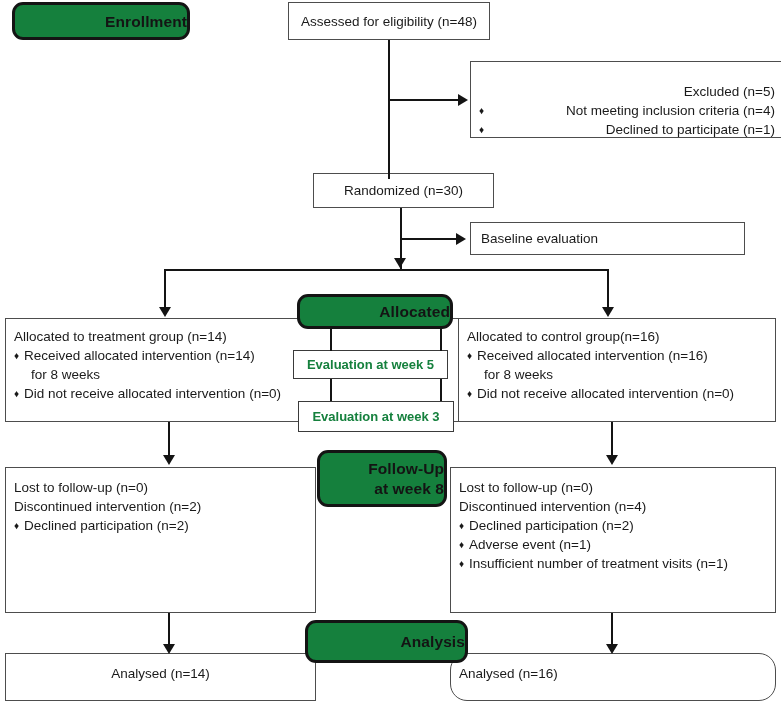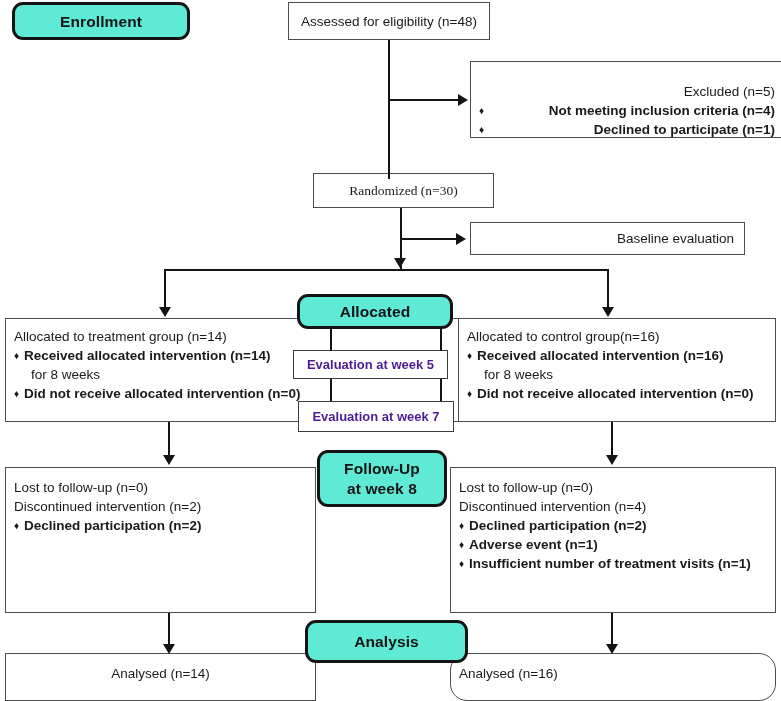--- a/index.html
+++ b/index.html
@@ -37,55 +37,54 @@
     display: flex;
     align-items: center;
     padding: 0 10px;
   }
   
   .stage {
     position: absolute;
     box-sizing: border-box;
     border: 3.5px solid #141414;
     border-radius: 11px;
-    background: #5eead4;
-    display: flex;
-    align-items: center;
+    background: #15803d;
+    display: flex;
+    align-items: flex-end;
     justify-content: center;
     flex-direction: column;
     font-weight: bold;
     font-size: 15.5px;
     line-height: 21px;
     color: #141414;
     letter-spacing: 0.1px;
     z-index: 6;
   }
   
   .evalbox {
     position: absolute;
     box-sizing: border-box;
     border: 1.6px solid #3a3a3a;
     background: #ffffff;
     display: flex;
     align-items: center;
     justify-content: center;
     font-weight: bold;
     font-size: 13px;
-    color: #4c1d95;
+    color: #15803d;
     z-index: 5;
   }
   
   .ln {
     display: block;
     white-space: nowrap;
   }
   .ln.bullet {
     position: relative;
     padding-left: 10px;
-    font-weight: bold;
   }
   .ln.bullet::before {
     content: "\2666";
     position: absolute;
     left: 0;
     top: -0.5px;
     font-size: 10px;
   }
   .ln.indent {
     padding-left: 17px;
@@ -139,30 +138,30 @@
 
   <div class="hline" style="left:388px; top:99px; width:72px;"></div>
   <div class="arrow-right" style="left:458px; top:94px;"></div>
 
   <div class="box" style="left:470px; top:61px; width:314px; height:77px; padding-top:20px;text-align:right;">
     <span class="ln">Excluded (n=5)</span>
     <span class="ln bullet">Not meeting inclusion criteria (n=4)</span>
     <span class="ln bullet">Declined to participate (n=1)</span>
   </div>
 
-  <div class="box center" style="left:313px; top:173px; width:181px; height:35px;font-family:Liberation Serif, serif;">
+  <div class="box center" style="left:313px; top:173px; width:181px; height:35px;">
     <span>Randomized (n=30)</span>
   </div>
 
   <div class="vline" style="left:400px; top:208px; height:61px;"></div>
 
   <div class="hline" style="left:400px; top:238px; width:58px;"></div>
   <div class="arrow-right" style="left:456px; top:233px;"></div>
 
-  <div class="box vcenter" style="left:470px; top:222px; width:275px; height:33px;justify-content:flex-end;">
+  <div class="box vcenter" style="left:470px; top:222px; width:275px; height:33px;">
     <span>Baseline evaluation</span>
   </div>
 
   <div class="arrow-down" style="left:394px; top:258px;"></div>
 
   <div class="hline" style="left:164px; top:269px; width:445px;"></div>
   <div class="vline" style="left:164px; top:269px; height:40px;"></div>
   <div class="arrow-down" style="left:159px; top:307px;"></div>
   <div class="vline" style="left:607px; top:269px; height:40px;"></div>
   <div class="arrow-down" style="left:602px; top:307px;"></div>
@@ -189,21 +188,21 @@
   <div class="vline" style="left:440px; top:329px; height:22px; z-index:6;"></div>
 
   <div class="evalbox" style="left:293px; top:350px; width:155px; height:29px;">
     <span>Evaluation at week 5</span>
   </div>
 
   <div class="vline" style="left:330px; top:379px; height:22px; z-index:6;"></div>
   <div class="vline" style="left:440px; top:379px; height:22px; z-index:6;"></div>
 
   <div class="evalbox" style="left:298px; top:401px; width:156px; height:31px;">
-    <span>Evaluation at week 7</span>
+    <span>Evaluation at week 3</span>
   </div>
 
   <div class="vline" style="left:168px; top:422px; height:37px;"></div>
   <div class="arrow-down" style="left:163px; top:455px;"></div>
 
   <div class="vline" style="left:611px; top:422px; height:37px;"></div>
   <div class="arrow-down" style="left:606px; top:455px;"></div>
 
   <div class="stage" style="left:317px; top:450px; width:130px; height:57px; line-height:20px;">
     <span>Follow-Up</span>

